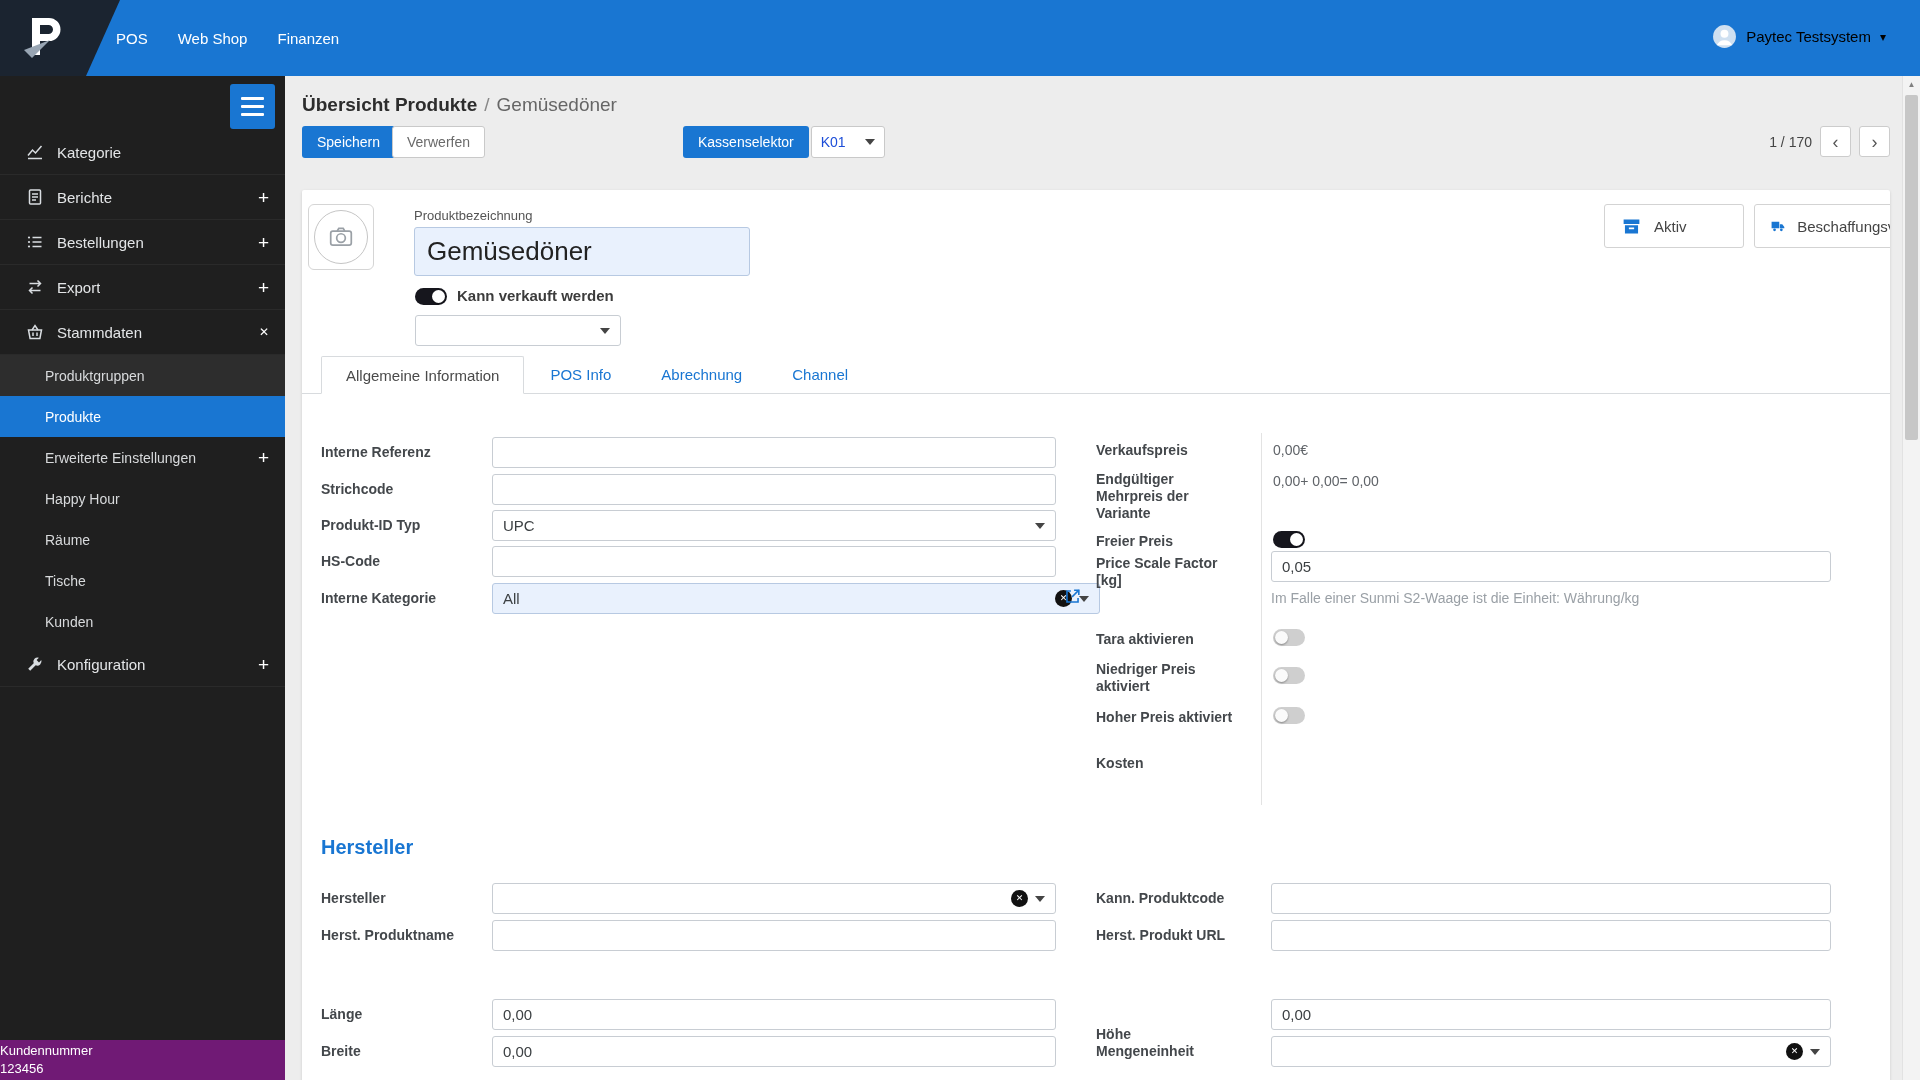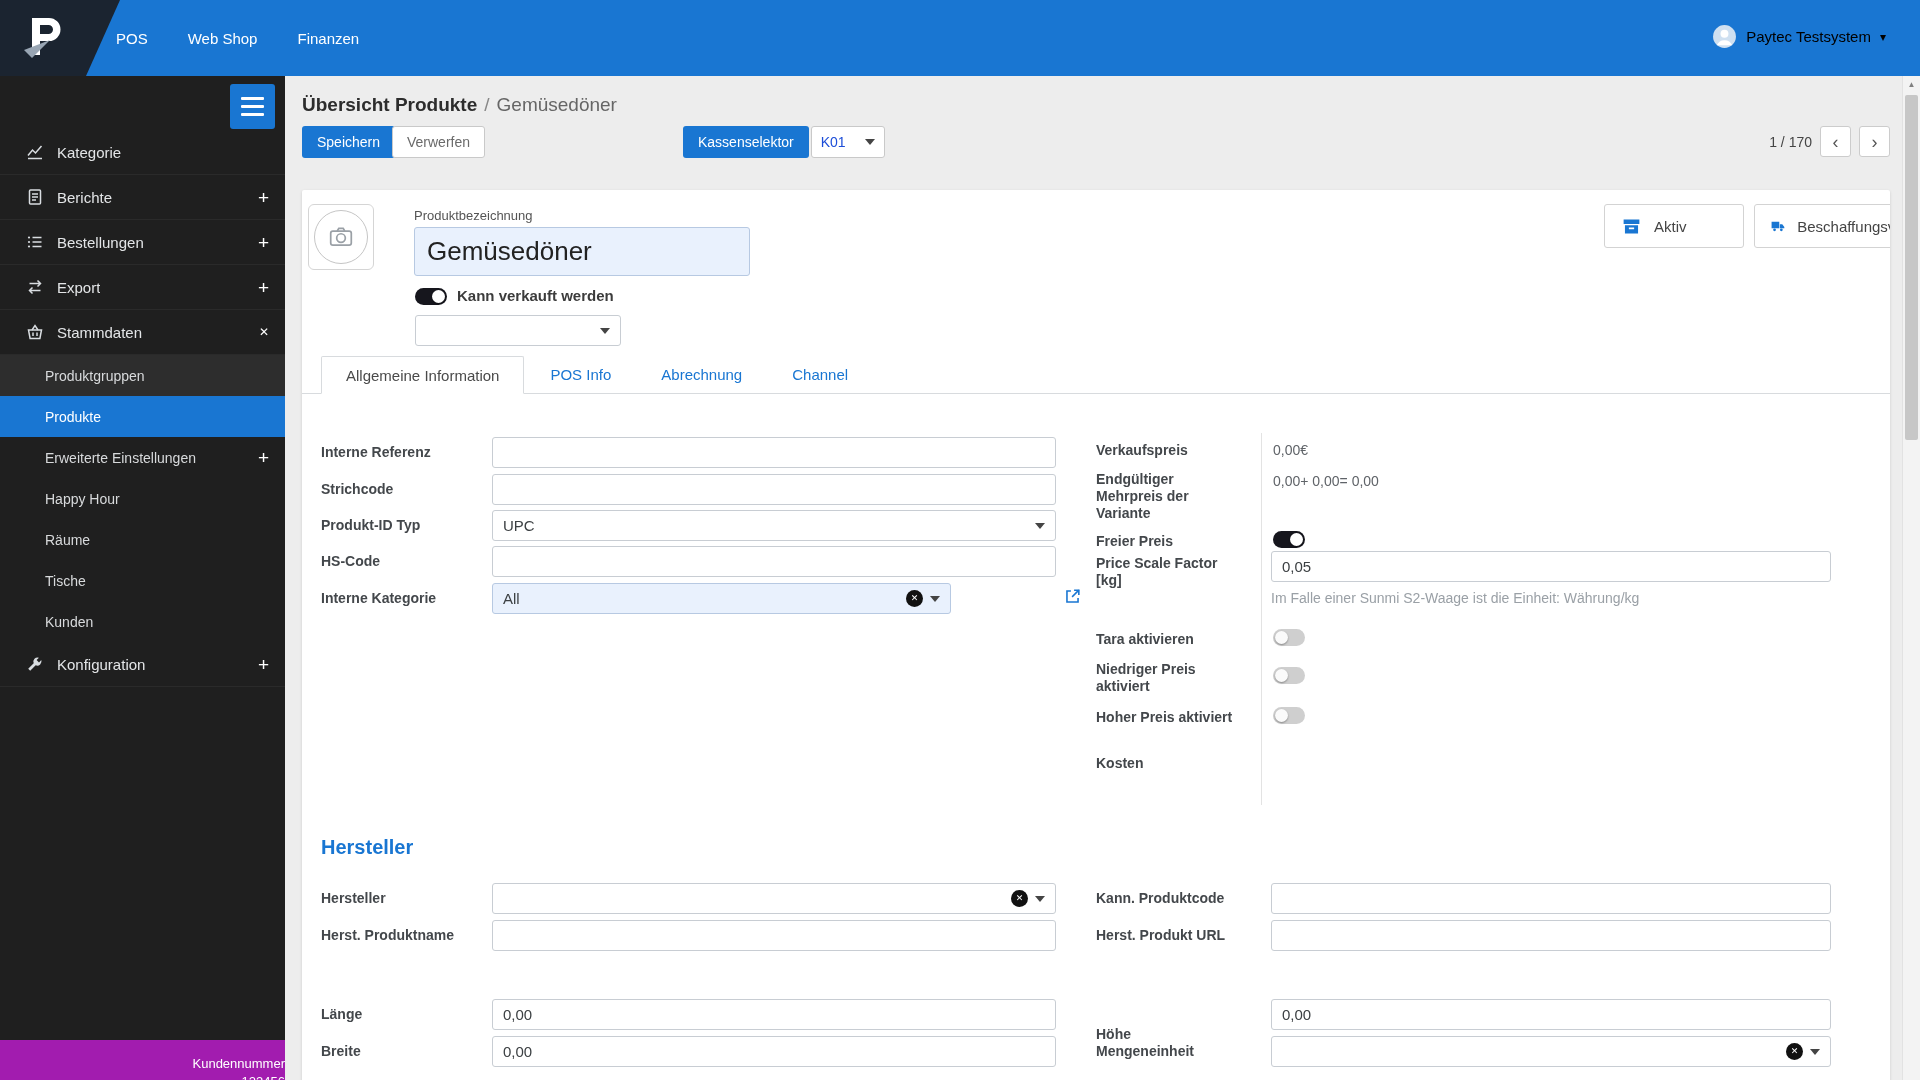--- a/index.html
+++ b/index.html
@@ -2,40 +2,40 @@
 <html><head>
 <meta charset="utf-8">
 <style>
   *{margin:0;padding:0;box-sizing:border-box}
   html,body{width:1920px;height:1080px;overflow:hidden}
   body{font-family:"Liberation Sans","DejaVu Sans",sans-serif;background:#ededed;position:relative;color:#333}
 
   
   .topbar{position:absolute;top:0;left:0;right:0;height:76px;background:#1976d2;z-index:6}
   .logo-block{position:absolute;left:0;top:0;height:76px;width:120px;background:#1b2430;clip-path:polygon(0 0,120px 0,86px 76px,0 76px);display:flex;align-items:center;padding-left:16px;cursor:pointer}
-  .top-nav{position:absolute;left:103px;top:0;height:76px;display:flex;align-items:center;gap:14px}
+  .top-nav{position:absolute;left:103px;top:0;height:76px;display:flex;align-items:center;gap:4px}
   .top-nav .tn{color:#fff;font-size:15px;font-weight:500;padding:10px 13px;cursor:pointer;white-space:nowrap}
   .top-user{position:absolute;right:34px;top:0;height:73px;display:flex;align-items:center;gap:9px;color:#000000;font-size:15px;cursor:pointer}
   .chev{font-size:12px}
 
   
   .sidebar{position:absolute;top:76px;left:0;bottom:0;width:285px;background:#1f1f1f}
   .hamburger{position:absolute;top:8px;right:10px;width:45px;height:45px;background:#1976d2;border:none;border-radius:3px;display:flex;flex-direction:column;justify-content:center;align-items:center;gap:5px;cursor:pointer}
   .hamburger span{display:block;width:23px;height:3px;background:#fff;border-radius:1px}
   .side-menu{position:absolute;top:54px;left:0;right:0}
   .sitem{display:flex;align-items:center;padding:0 16px 0 26px;color:#e3e5e7;cursor:pointer}
   .sitem.top{height:45px;font-size:15px;border-bottom:1px solid rgba(255,255,255,.05)}
   .sitem.sub{height:41px;font-size:14px;padding-left:45px;color:#d8dadc}
   .sitem.alt{background:#2d2d2d}
   .sitem.active{background:#1976d2;color:#fff}
   .sicon{width:31px;display:flex;align-items:center;flex:0 0 31px}
   .slabel{white-space:nowrap;overflow:hidden}
   .saction{margin-left:auto;font-size:19px;font-weight:300;color:#fff;line-height:1}
   .saction.small{font-size:12px}
-  .side-footer{position:absolute;bottom:0;left:0;right:0;height:40px;background:#a21caf;color:#fff;text-align:right;font-size:13px;padding-top:15px;line-height:18px}
+  .side-footer{position:absolute;bottom:0;left:0;right:0;height:40px;background:#701a75;color:#fff;text-align:left;font-size:13px;padding-top:2px;line-height:18px}
 
   
   .main{position:absolute;left:285px;top:76px;right:18px;bottom:0}
   .breadcrumb{position:absolute;left:17px;top:18px;font-size:19px}
   .bc-main{font-weight:700;color:#2d2d2d}
   .bc-sep{color:#888;margin:0 7px}
   .bc-cur{color:#666}
   .toolbar{position:absolute;left:17px;right:0;top:50px;height:32px}
   .btn{height:32px;border-radius:3px;padding:0 14px;font-size:14px;font-family:inherit;cursor:pointer;border:1px solid transparent}
   .btn-primary{background:#1976d2;color:#fff}
@@ -281,21 +281,21 @@
     <label class="flabel" style="left:19px;top:291px">Strichcode</label>
     <input class="tinput" style="left: 190px; top: 284px; width: 564px;" value="">
     <label class="flabel" style="left:19px;top:327px">Produkt-ID Typ</label>
     <div class="sel" style="left:190px;top:320px;width:564px">
       <span class="val">UPC</span>
       <span class="caret"></span>
     </div>
     <label class="flabel" style="left:19px;top:363px">HS-Code</label>
     <input class="tinput" style="left: 190px; top: 356px; width: 564px;" value="">
     <label class="flabel" style="left:19px;top:400px">Interne Kategorie</label>
-    <div class="sel tinted" style="left:190px;top:393px;width:459px">
+    <div class="sel tinted" style="left:190px;top:393px;width:608px">
       <span class="val">All</span>
       <span class="clear">✕</span>
       <span class="caret"></span>
     </div>
     <span class="extlink">
       <svg width="19" height="19" viewBox="0 0 24 24" fill="none" stroke="#1976d2" stroke-width="2">
           <path d="M10 5 H5 v14 h14 v-5"></path>
           <path d="M14 4 h6 v6"></path>
           <path d="M20 4 L11.5 12.5"></path>
         </svg>

